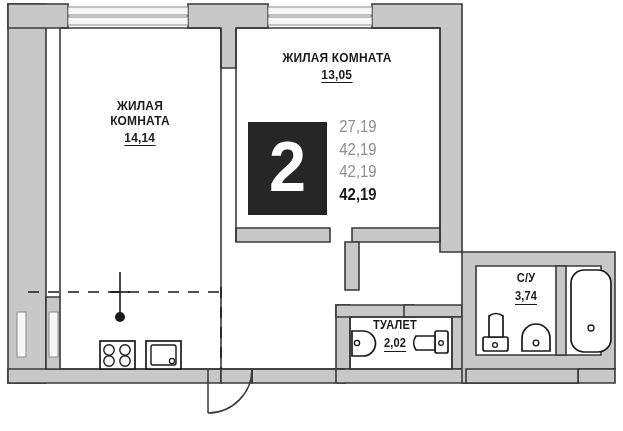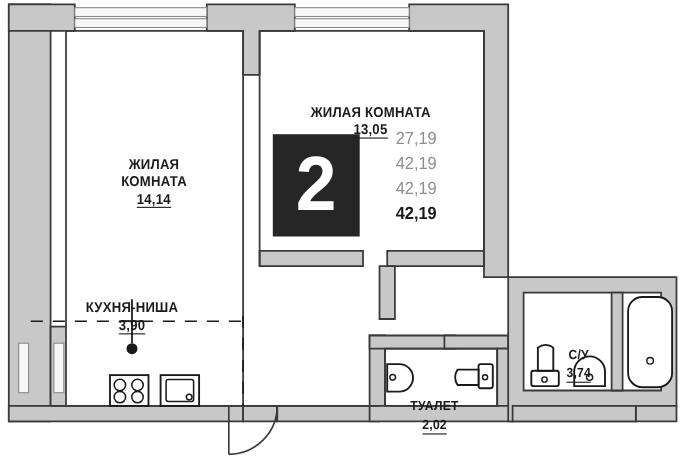--- a/index.html
+++ b/index.html
@@ -76,21 +76,20 @@
   }
 
   .label {
     position: absolute;
     text-align: center;
     color: #1a1a1a;
     font-family: "Liberation Sans", sans-serif;
     line-height: 1.16;
     white-space: nowrap;
     letter-spacing: 0.2px;
-    margin-top: 44px;
   }
   .label .name {
     display: block;
     font-size: 13px;
     font-weight: 700;
     transform: scaleX(0.92);
   }
   .label .area {
     display: inline-block;
     font-size: 13px;
@@ -122,21 +121,20 @@
     font-family: "Liberation Sans", sans-serif;
     line-height: 1;
     transform: scaleX(0.95) translateY(-2px);
   }
 
   #areas {
     position: absolute;
     left: 335px;
     top: 116px;
     width: 62px;
-    text-align: right;
     font-family: "Liberation Sans", sans-serif;
   }
   #areas div {
     font-size: 16px;
     line-height: 1.42;
     color: #8e8e8e;
     transform: scaleX(0.93);
     transform-origin: right center;
   }
   #areas div.total {
@@ -294,24 +292,20 @@
     <span class="name">ЖИЛАЯ</span>
     <span class="name">КОМНАТА</span>
     <span class="area">14,14</span>
   </div>
 
   <div class="label" style="left:255px; top:50px; width:164px;">
     <span class="name">ЖИЛАЯ КОМНАТА</span>
     <span class="area">13,05</span>
   </div>
 
-  <div class="label" style="left:53px; top:228px; width:134px;">
-    <span class="name">КУХНЯ-НИША</span>
-    <span class="area">3,90</span>
-  </div>
 
 
   <div class="label small" style="left:356px; top:319px; width:78px;text-align:center;">
     <span class="name">ТУАЛЕТ</span>
     <span class="area">2,02</span>
   </div>
 
   <div class="label small" style="left:490px; top:272px; width:72px;">
     <span class="name">С/У</span>
     <span class="area">3,74</span>

